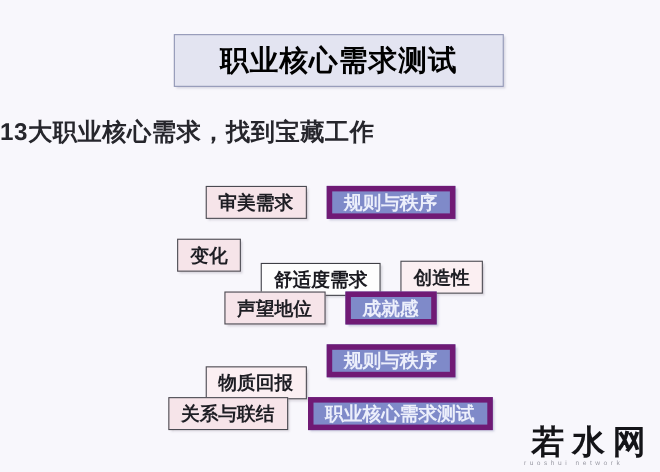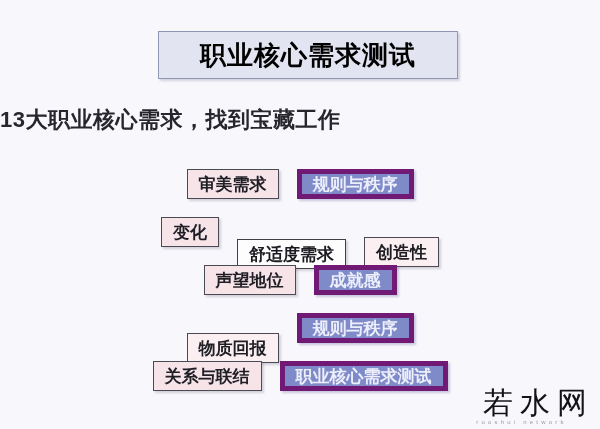--- a/index.html
+++ b/index.html
@@ -115,21 +115,21 @@
   
   .watermark {
     position: absolute;
     right: 6px;
     bottom: 4px;
     text-align: center;
     pointer-events: none;
   }
   .watermark-main {
     font-size: 30px;
-    font-weight: 400;
+    font-weight: 700;
     color: #141418;
     letter-spacing: 7px;
     line-height: 1.05;
     margin-left: 34px;
   }
   .watermark-sub {
     font-size: 6px;
     color: #8a8a95;
     letter-spacing: 3.2px;
     filter: blur(0.6px);

